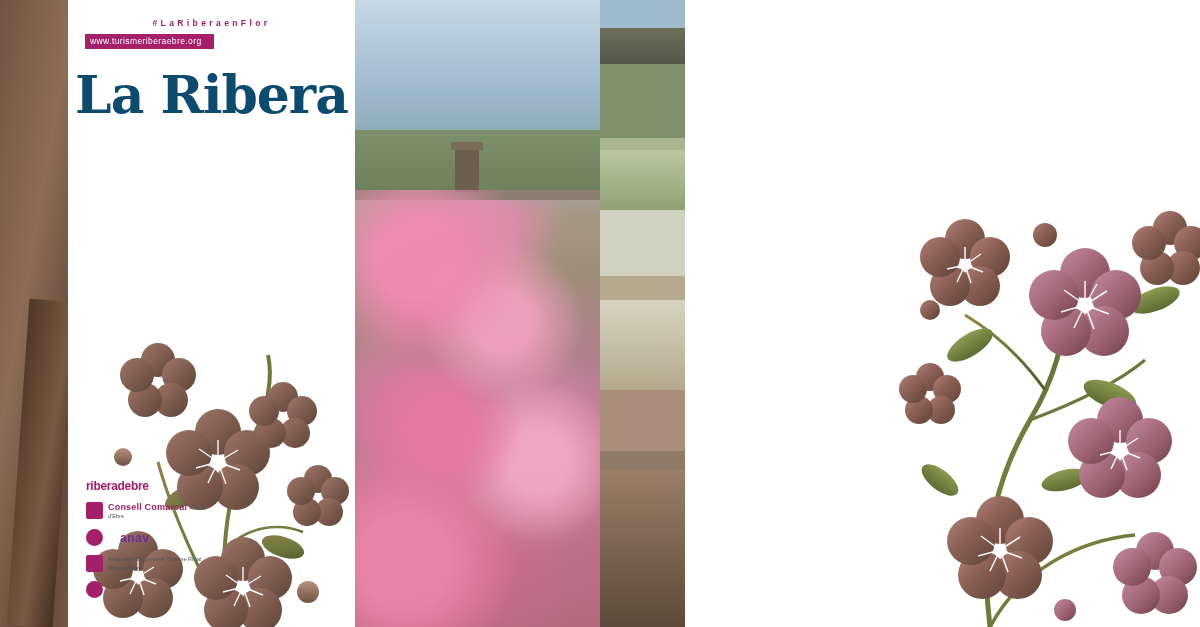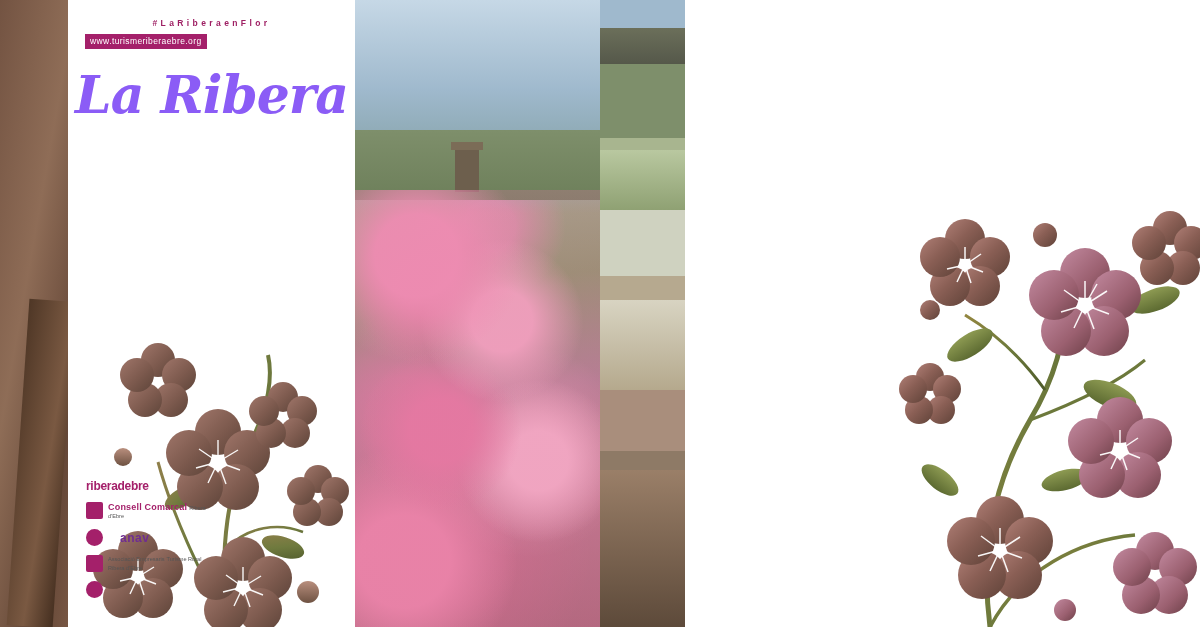--- a/index.html
+++ b/index.html
@@ -88,28 +88,27 @@
   .hash-left {
     position: absolute; left: 0; top: 18px; width: 287px;
     text-align: center;
     font-size: 8.5px; font-weight: bold; letter-spacing: 3.4px;
     color: #9e1f63;
   }
   .url-left {
     position: absolute; left: 17px; top: 34px;
     background: #a4206a; color: #ffffff;
     font-size: 8.5px; letter-spacing: .4px;
-    padding: 2px 5px 3px 5px;
+    padding: 2px 12px 3px 5px;
   }
   .cover-title {
     position: absolute; left: 0; top: 70px; width: 287px;
     text-align: center;
-    color: #8b5cf6;
+    color: #0c4a6e;
     font-family: "DejaVu Serif", serif;
-    font-style: italic;
     font-weight: bold;
     font-size: 52px;
     line-height: 0.96;
     letter-spacing: -1px;
   }
   .cover-title .l2 { display: block; font-size: 52px; }
 
   
   .botanic-left { position: absolute; left: 10px; bottom: 0; width: 277px; height: 380px; }
 

